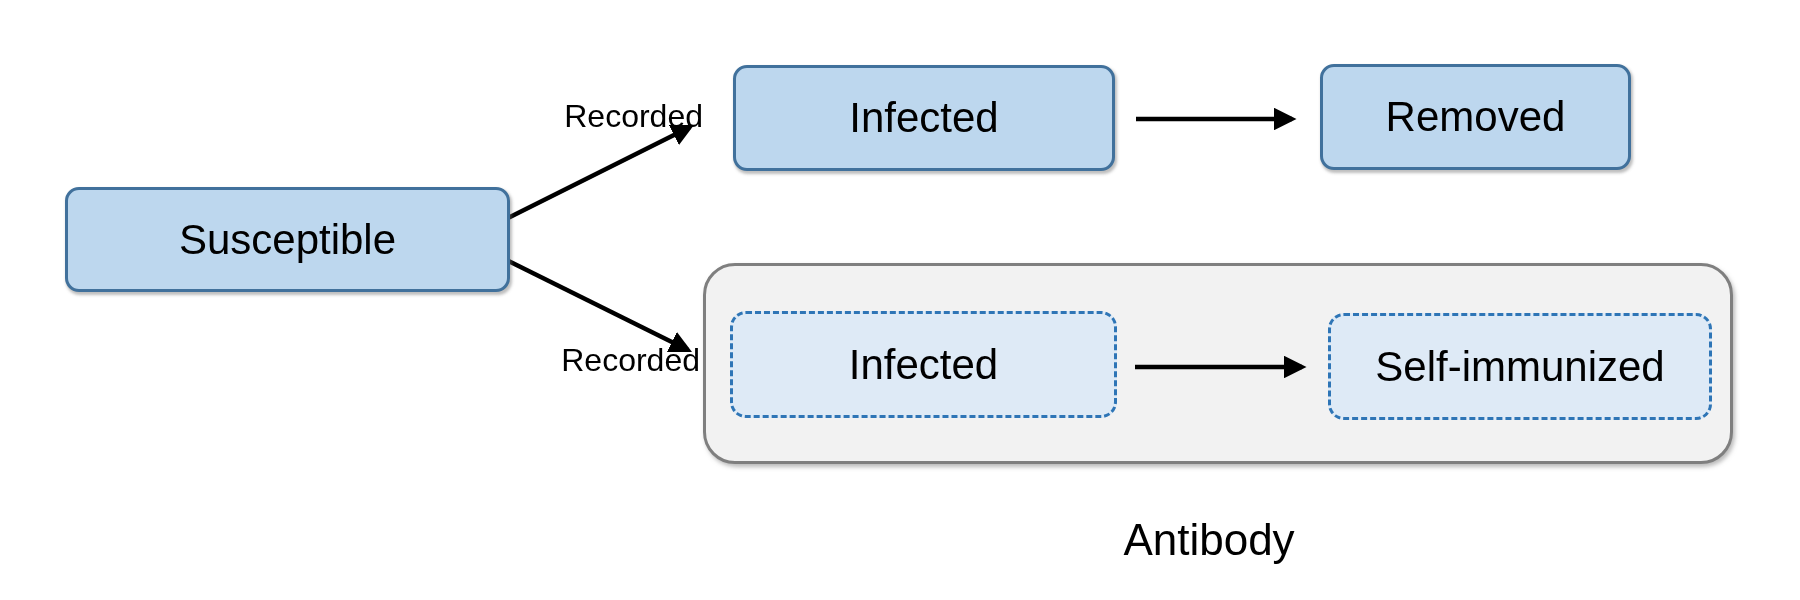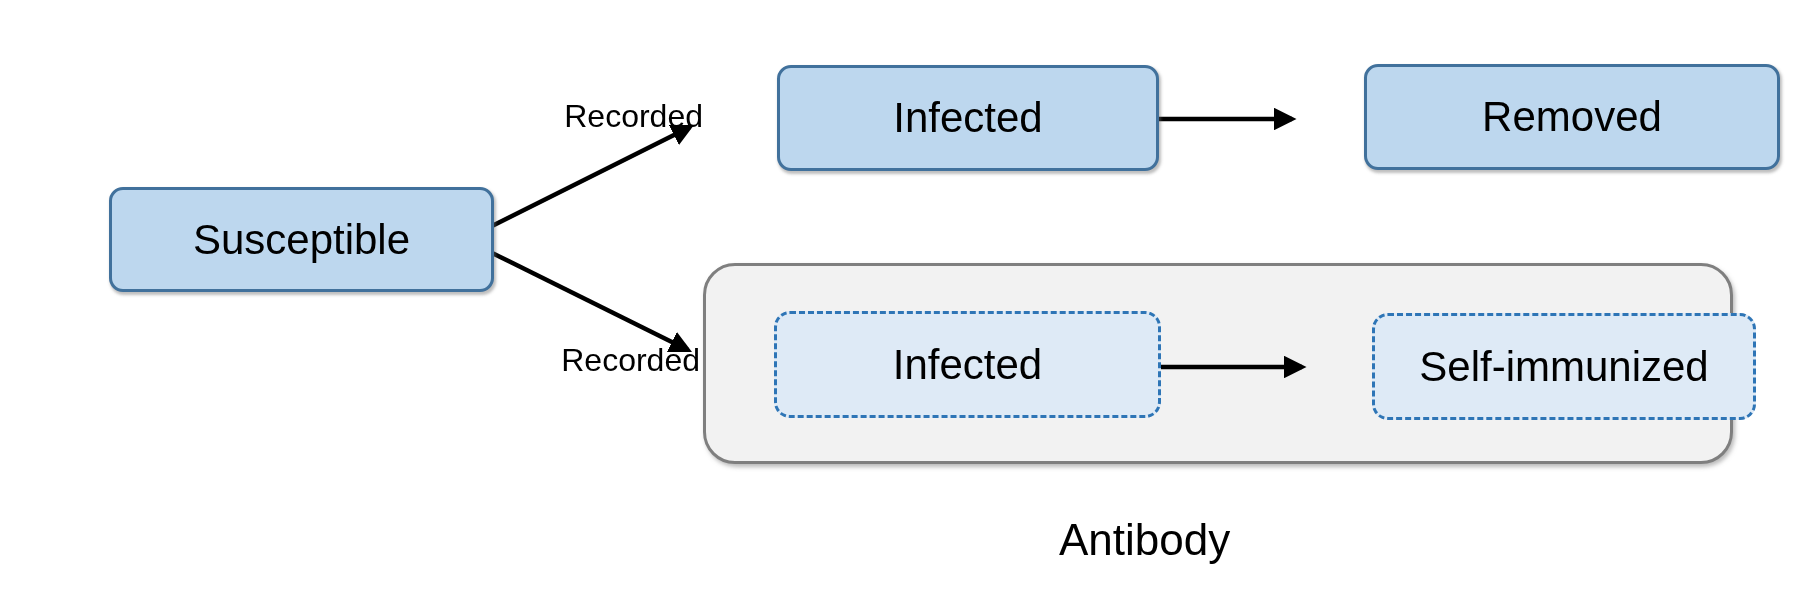--- a/index.html
+++ b/index.html
@@ -23,21 +23,20 @@
 
   .node {
     position: absolute;
     display: flex;
     align-items: center;
     justify-content: center;
     text-align: center;
     font-size: 42px;
     line-height: 1;
     color: #000000;
-    margin-left: 44px;
   }
 
   .node--solid {
     background: #bdd7ee;
     border: 3px solid #41719c;
     border-radius: 14px;
     box-shadow: 1.5px 2.5px 3px rgba(110, 110, 110, 0.45);
   }
 
   .node--dashed {
@@ -49,41 +48,42 @@
   .group-box {
     position: absolute;
     left: 703px; top: 263px;
     width: 1030px; height: 201px;
     background: #f2f2f2;
     border: 3px solid #7f7f7f;
     border-radius: 32px;
     box-shadow: 2px 3px 4px rgba(120, 120, 120, 0.5);
   }
 
-  .node-susceptible       { left: 65px;   top: 187px; width: 385px; height: 105px; }
+  .node-susceptible       { left: 65px;   top: 187px; width: 445px; height: 105px; }
   .node-infected-recorded { left: 733px;  top: 65px;  width: 382px; height: 106px; }
-  .node-removed           { left: 1320px; top: 64px;  width: 416px; height: 106px; }
+  .node-removed           { left: 1320px; top: 64px;  width: 311px; height: 106px; }
   .node-infected-surveyed { left: 730px;  top: 311px; width: 387px; height: 107px; }
   .node-self-immunized    { left: 1328px; top: 313px; width: 384px; height: 107px; align-items: center; }
 
   .edge-label {
     position: absolute;
     width: 260px;
     text-align: right;
     font-size: 32px;
     line-height: 1;
     color: #000000;
   }
   .edge-label-recorded { left: 443px; top: 100px; }
   .edge-label-surveyed { left: 440px; top: 344px; }
 
   .group-caption {
     position: absolute;
     left: 1059px; top: 518px;
     width: 300px;
+    text-align: center;
     font-size: 44px;
     line-height: 1;
     color: #000000;
   }
 </style>
 </head>
 <body>
 
 <div class="canvas">
 

